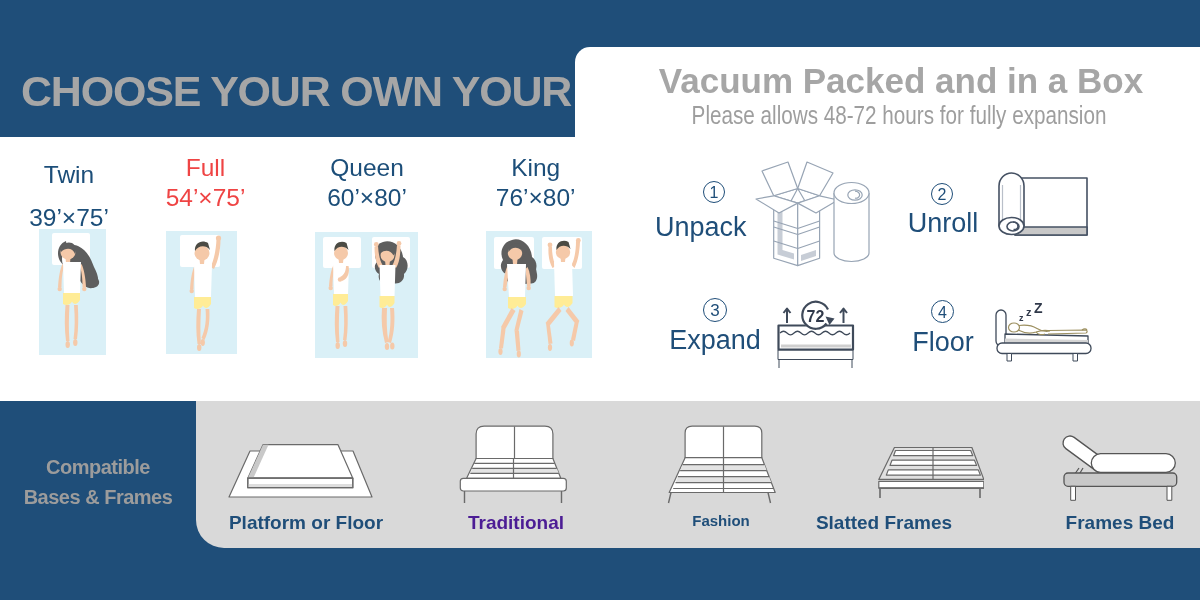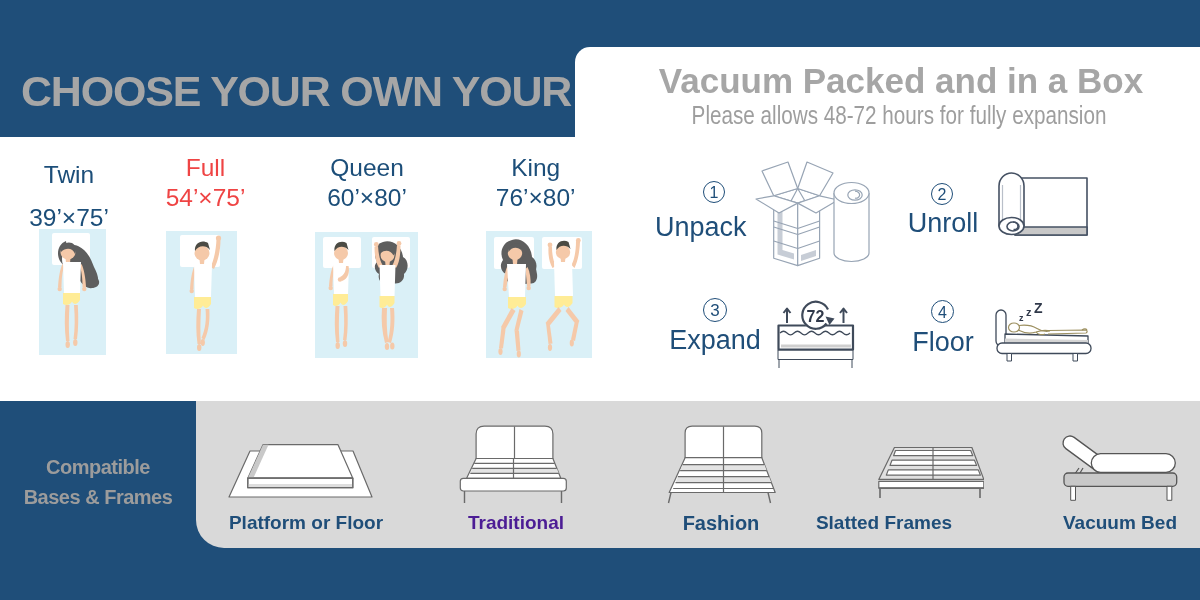--- a/index.html
+++ b/index.html
@@ -230,25 +230,25 @@
 <div class="abs" style="left:0;top:401px;width:1200px;height:199px;background:#1f4e79;"></div>
 
 <div class="abs" style="left:196px;top:401px;width:1004px;height:147px;background:#d9d9d9;border-bottom-left-radius:28px;"></div>
 
 <div class="abs" style="left:0;top:452px;width:196px;text-align:center;font-size:20px;line-height:30px;letter-spacing:-0.5px;font-weight:bold;color:#9c9c9c;white-space:nowrap;">Compatible<br>Bases &amp; Frames</div>
 
 <div class="abs" style="left:226px;top:512px;width:160px;text-align:center;font-size:19px;font-weight:bold;color:#1f4e79;white-space:nowrap;">Platform or Floor</div>
 
 <div class="abs" style="left:436px;top:512px;width:160px;text-align:center;font-size:19px;font-weight:bold;color:#4c1d95;white-space:nowrap;">Traditional</div>
 
-<div class="abs" style="left:641px;top:512px;width:160px;text-align:center;font-size:20px;font-weight:bold;color:#1f4e79;white-space:nowrap;">Fashion</div>
+<div class="abs" style="left:641px;top:512px;width:160px;text-align:center;font-size:15px;font-weight:bold;color:#1f4e79;white-space:nowrap;">Fashion</div>
 
 <div class="abs" style="left:804px;top:512px;width:160px;text-align:center;font-size:19px;font-weight:bold;color:#1f4e79;white-space:nowrap;">Slatted Frames</div>
 
-<div class="abs" style="left:1040px;top:512px;width:160px;text-align:center;font-size:19px;font-weight:bold;color:#1f4e79;white-space:nowrap;">Vacuum Bed</div>
+<div class="abs" style="left:1040px;top:512px;width:160px;text-align:center;font-size:19px;font-weight:bold;color:#1f4e79;white-space:nowrap;">Frames Bed</div>
 
 <div class="abs" id="icon-platform" style="left:226px;top:440px;width:148px;height:58px;">
 <svg width="148" height="58" viewBox="0 0 148 58" fill="none" stroke="#6a6a6a" stroke-width="1.2" stroke-linejoin="round">
 <path d="M24 11 L127 11 L146 57 L3 57 Z" fill="#ffffff"></path>
 <path d="M37 4.7 L112 4.7 L126.8 38.2 L21.8 38.2 Z" fill="#ffffff"></path>
 <path d="M37 4.7 L42.5 4.7 L27.3 38.2 L21.8 38.2 Z" fill="#c9c9c9" stroke="none"></path>
 <path d="M21.8 38.2 L126.8 38.2 L126.8 47.7 L21.8 47.7 Z" fill="#ffffff"></path>
 <path d="M22.3 44 L126.3 44 L126.3 47.2 L22.3 47.2 Z" fill="#dedede" stroke="none"></path>
 <path d="M21.8 38.2 L126.8 38.2 L126.8 47.7 L21.8 47.7 Z"></path>
 </svg></div>

